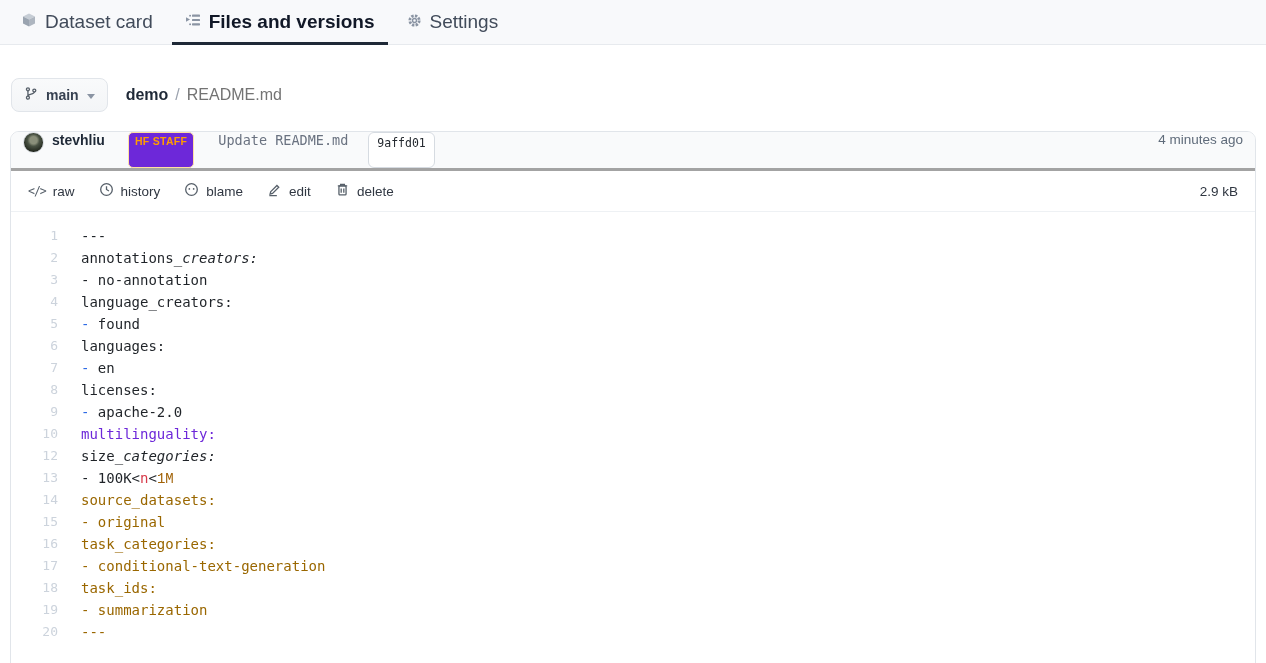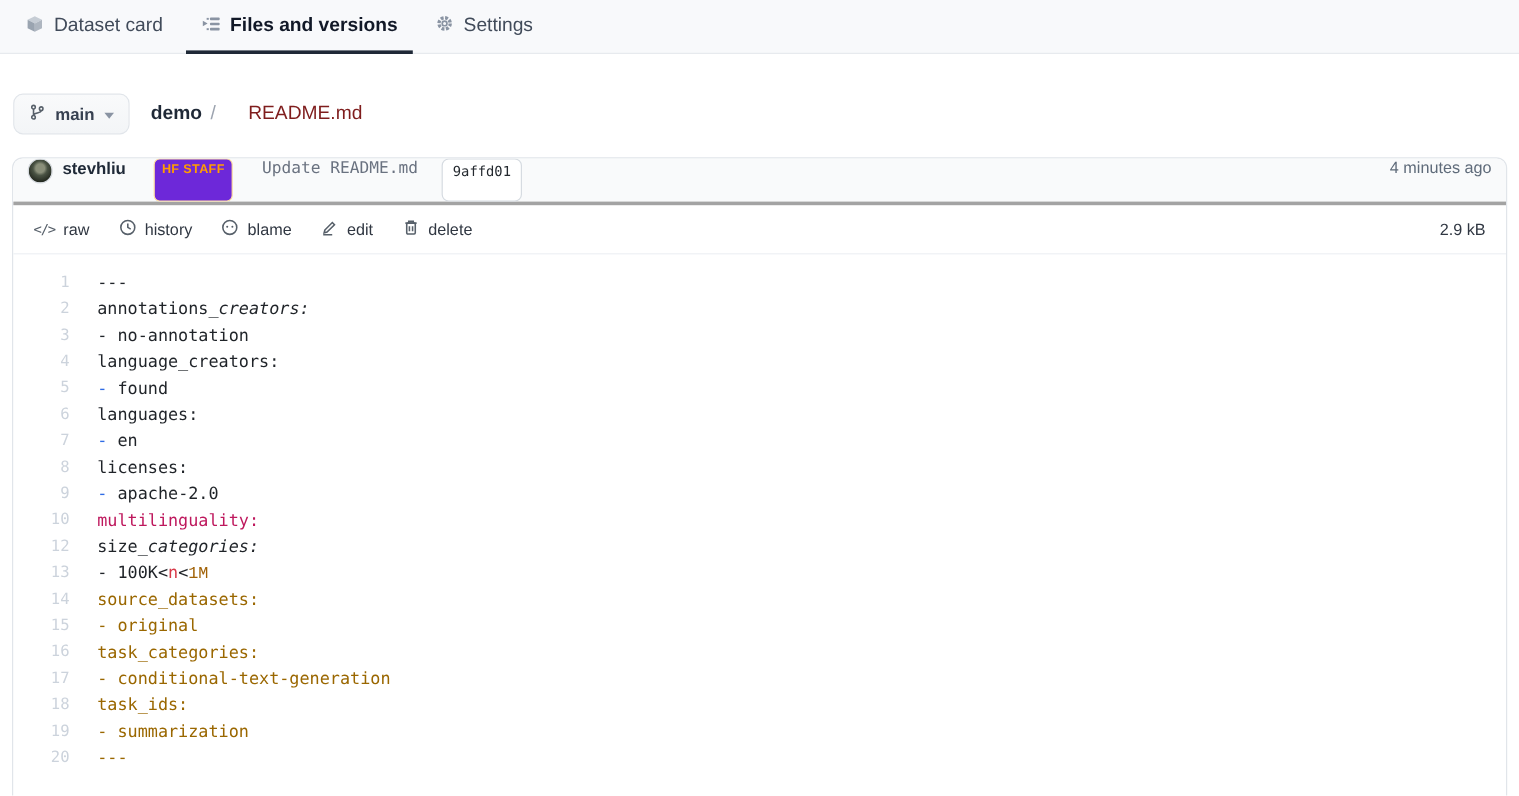--- a/index.html
+++ b/index.html
@@ -3,38 +3,38 @@
 <meta charset="utf-8">
 <style>
   * { margin:0; padding:0; box-sizing:border-box; }
   html,body { width:1266px; height:663px; overflow:hidden; background:#fff;
     font-family:"Liberation Sans", sans-serif; -webkit-font-smoothing:antialiased; }
 
   
   .tabstrip { display:flex; align-items:stretch; height:45px; background:#f8f9fb;
     border-bottom:1px solid #e7eaee; padding:0 8px; gap:6px; }
   .tab { display:flex; align-items:center; gap:8px; padding:0 13px; position:relative;
-    font-size:16px; color:#414b5a; cursor:pointer;text-align:center; }
+    font-size:19px; color:#414b5a; cursor:pointer;text-align:center; }
   .tab.active { font-weight:700; color:#111827; }
   .tab.active::after { content:""; position:absolute; left:0; right:0; bottom:-1px;
     height:3px; background:#1f2937; }
   .tab svg { flex-shrink:0; }
 
   
   .crumb-row { display:flex; align-items:center; margin:33px 0 0 11px; height:34px; }
   .branch-btn { display:flex; align-items:center; gap:8px; height:34px; padding:0 12px;
     border:1px solid #e1e5ea; border-radius:8px; background:linear-gradient(#f9fafb,#f3f5f7);
     cursor:pointer; font-family:inherit; }
   .branch-btn .lbl { font-size:14px; font-weight:600; color:#374151; }
   .caret { width:0; height:0; border-left:4px solid transparent; border-right:4px solid transparent;
     border-top:5px solid #8a94a3; margin-top:2px; }
   .breadcrumb { display:flex; align-items:center; margin-left:18px; font-size:16px; }
   .breadcrumb .repo { font-weight:700; color:#1f2937; cursor:pointer; }
   .breadcrumb .sep { color:#9ca3af; padding:0 7px; }
-  .breadcrumb .file { color:#7f1d1d;margin-left:20px; }
+  .breadcrumb .file { color:#737373; }
 
   
   .card { margin:19px 10px 0; border:1px solid #e1e5ea; border-radius:9px; height:560px;
     background:#fff; overflow:hidden; }
   .commit-bar { display:flex; height:39px; padding:0 12px;
     background:#f9fafb; border-bottom:3px solid #a3a3a3; }
   .avatar { width:21px; height:21px; border-radius:50%; flex-shrink:0; cursor:pointer;
     background:radial-gradient(circle at 50% 38%, #8a8f7a 0 24%, #4a5344 40%, #23281f 75%);
     border:1px solid #d8dce1; }
   .author { margin-left:8px; font-size:14px; font-weight:700; color:#1f2937; cursor:pointer; }
@@ -210,21 +210,21 @@
       <div class="code-line">
         <span class="ln" style="color: rgb(204, 211, 220);">8</span>
         <span class="lc"><span style="color: rgb(31, 35, 40);">licenses:</span></span>
       </div>
       <div class="code-line">
         <span class="ln" style="color: rgb(204, 211, 220);">9</span>
         <span class="lc"><span style="color: rgb(46, 107, 229);">-</span><span style="color: rgb(31, 35, 40);"> apache-2.0</span></span>
       </div>
       <div class="code-line">
         <span class="ln" style="color: rgb(204, 211, 220);">10</span>
-        <span class="lc"><span style="color: #be185d;">multilinguality:</span></span>
+        <span class="lc"><span style="color: #6d28d9;">multilinguality:</span></span>
       </div>
       <div class="code-line">
         <span class="ln" style="color: rgb(204, 211, 220);">12</span>
         <span class="lc"><span style="color: rgb(31, 35, 40);">size_</span><span class="it" style="color: rgb(31, 35, 40);">categories:</span></span>
       </div>
       <div class="code-line">
         <span class="ln" style="color: rgb(204, 211, 220);">13</span>
         <span class="lc"><span style="color: rgb(31, 35, 40);">- 100K&lt;</span><span style="color: rgb(215, 58, 73);">n</span><span style="color: rgb(31, 35, 40);">&lt;</span><span style="color: #a16207; font-family: Liberation Mono, monospace;">1M</span></span>
       </div>
       <div class="code-line">

